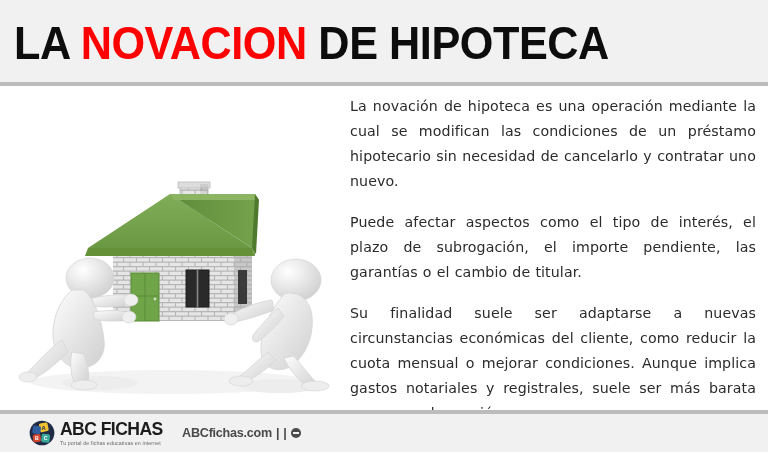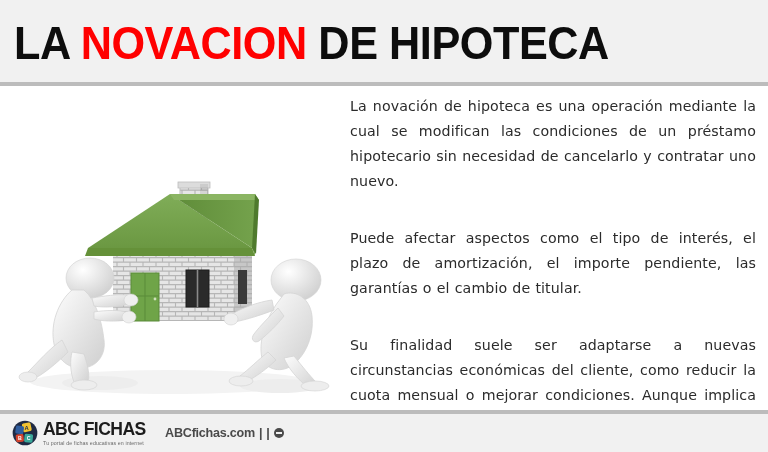--- a/index.html
+++ b/index.html
@@ -69,21 +69,21 @@
   }
 
   .illustration svg { display:block; width:340px; height:326px; }
 
   .text-col {
     flex:1 1 auto;
     padding:8px 12px 4px 10px;
     display:flex;
     flex-direction:column;
     justify-content:flex-start;
-    gap:32px;
+    gap:16px;
   }
 
   .para {
     font-family:"DejaVu Sans", sans-serif;
     font-size:14.2px;
     line-height:25px;
     color:#2b2b2b;
     text-align:justify;
     letter-spacing:0.1px;
     word-spacing:0.5px;
@@ -97,20 +97,21 @@
   }
 
   .footer {
     flex:0 0 auto;
     height:38px;
     background:#f1f1f1;
     display:flex;
     align-items:center;
     padding-left:12px;
     gap:10px;
+    margin-left:17px;
   }
 
   .logo {
     display:flex;
     align-items:flex-end;
     gap:5px;
   }
 
   .logo-mark { width:26px; height:26px; flex:0 0 26px; display:block; }
 
@@ -284,21 +285,21 @@
           <ellipse cx="241" cy="295" rx="12" ry="5" fill="#ededed" stroke="#d2d2d2" stroke-width="0.6"></ellipse>
 
           <path d="M294 270 C302 280 310 290 316 296 C320 300 314 305 309 302 C298 294 288 282 284 272 Z" fill="url(#bodyG)" stroke="#d4d4d4" stroke-width="0.8"></path>
           <ellipse cx="315" cy="300" rx="14" ry="5" fill="#ededed" stroke="#d2d2d2" stroke-width="0.6"></ellipse>
         </g>
       </svg>
     </div>
 
     <div class="text-col">
       <p class="para">La novación de hipoteca es una operación mediante la cual se modifican las condiciones de un préstamo hipotecario sin necesidad de cancelarlo y contratar uno nuevo.</p>
-      <p class="para">Puede afectar aspectos como el tipo de interés, el plazo de amortización, el importe pendiente, las garantías o el cambio de titular.</p>
+      <p class="para">Puede afectar aspectos como el tipo de interés, el plazo de subrogación, el importe pendiente, las garantías o el cambio de titular.</p>
       <p class="para">Su finalidad suele ser adaptarse a nuevas circunstancias económicas del cliente, como reducir la cuota mensual o mejorar condiciones. Aunque implica gastos notariales y registrales, suele ser más barata que una subrogación.</p>
     </div>
   </div>
 
   <div class="footer-rule"></div>
 
   <div class="footer">
 
     <div class="logo">
       <svg class="logo-mark" viewBox="0 0 40 40">

